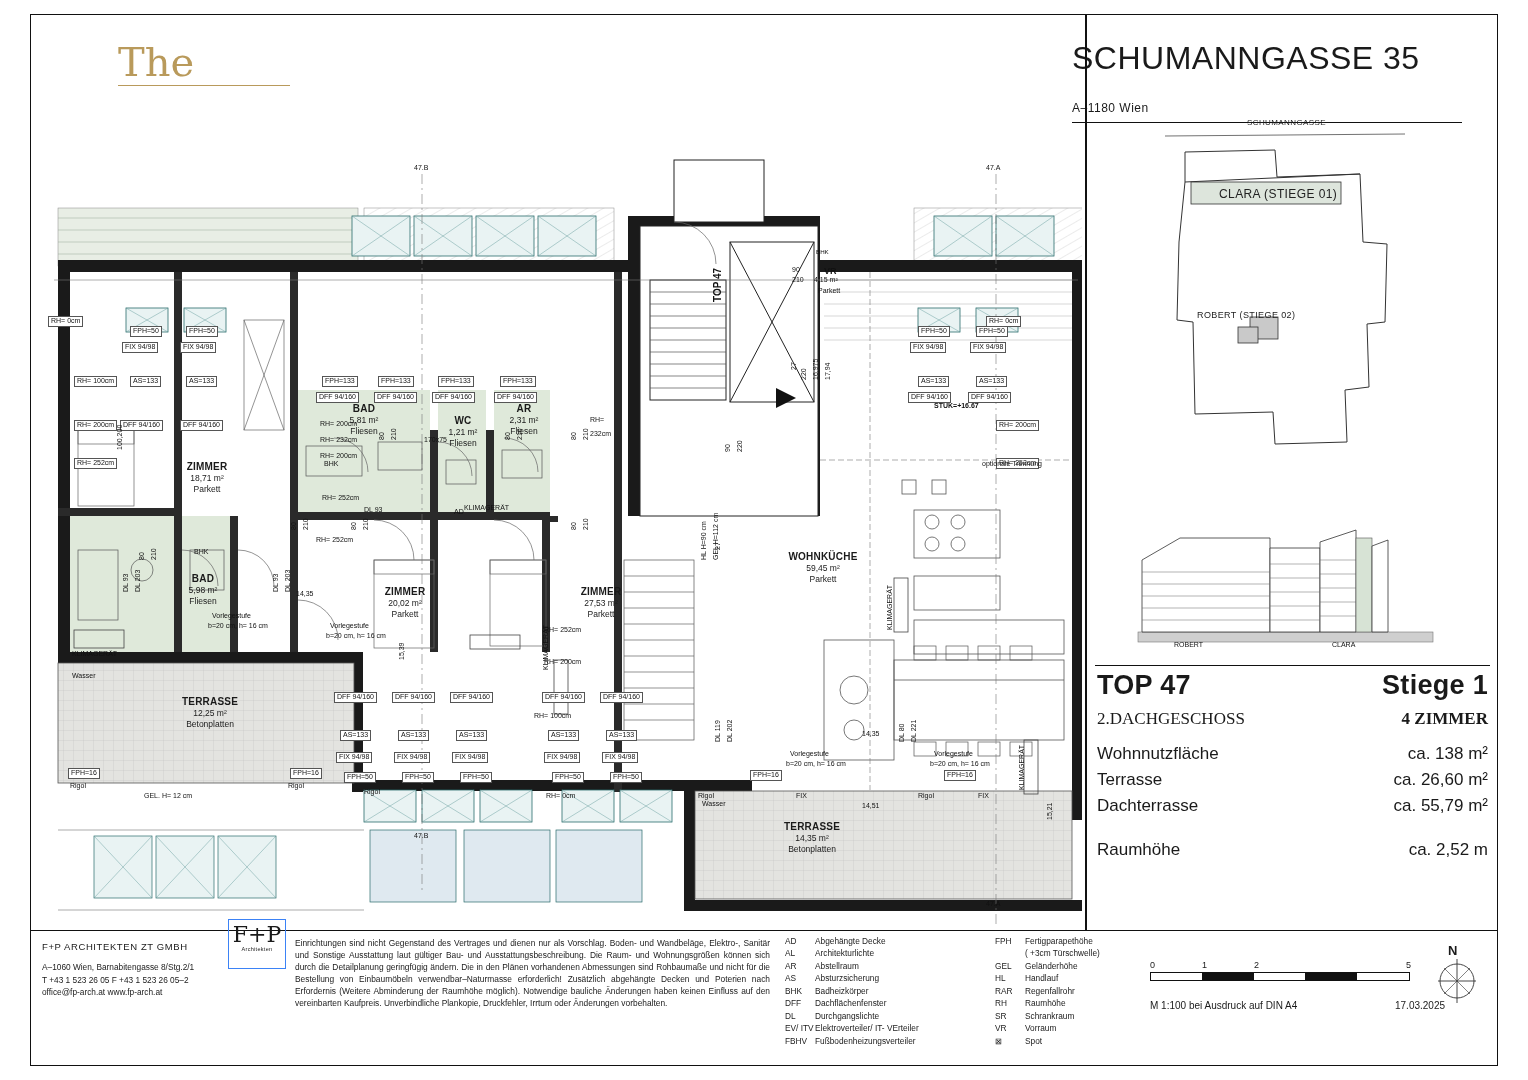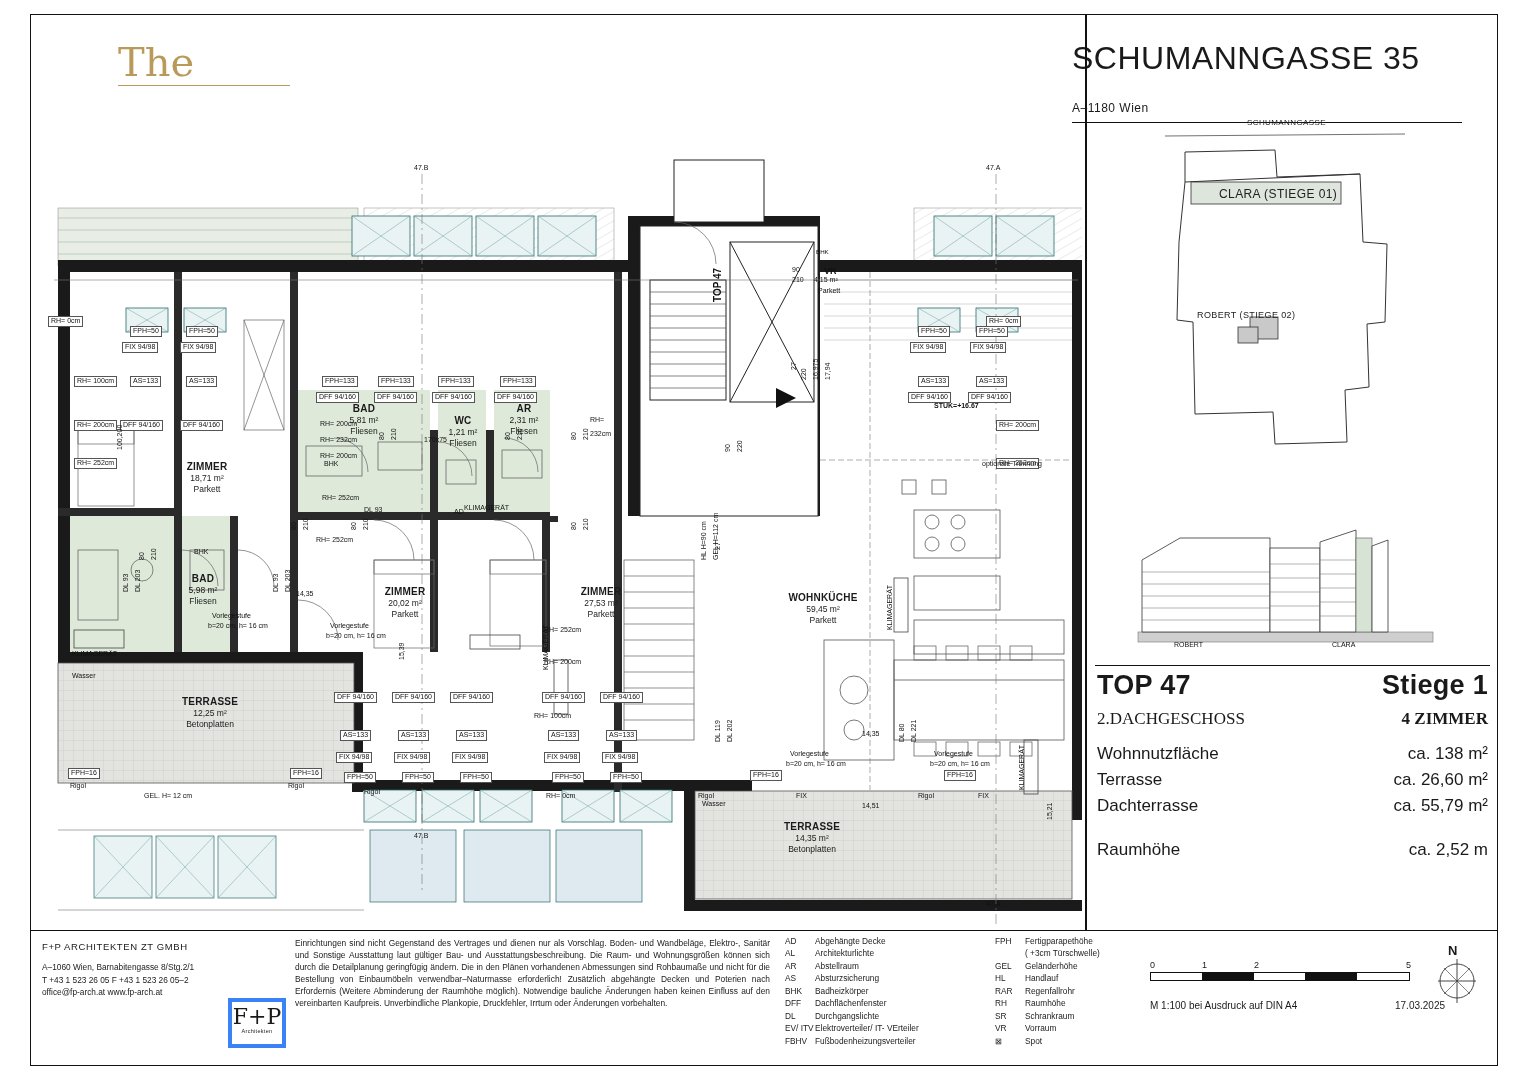--- a/index.html
+++ b/index.html
@@ -56,21 +56,21 @@
   .scalebar i.on { background:#111; }
   .scaletxt { position:absolute; left:1150px; top:1000px; font-size:10px; }
   .datetxt { position:absolute; left:1395px; top:1000px; font-size:10px; }
 
   .compass { position:absolute; left:1430px; top:945px; width:54px; height:58px; }
   .compass .n { position:absolute; left:18px; top:-2px; font-size:13px; font-weight:bold; }
 
   
   .fp { position:absolute; left:42px; top:940px; width:230px; font-size:8.3px; line-height:1.55; }
   .fp .fp-title { font-size:9.5px; letter-spacing:0.6px; margin-bottom:6px; }
-  .fp-logo { position:absolute; left:228px; top:998px; width:58px; height:50px; border:4px solid #3b82f6; text-align:center; }
+  .fp-logo { position:absolute; left:228px; top:919px; width:58px; height:50px; border:1px solid #3b82f6; text-align:center; }
   .fp-logo .big { font-family:"DejaVu Serif", serif; font-size:22px; margin-top:4px; line-height:1; }
   .fp-logo .small { font-size:5.5px; letter-spacing:0.3px; }
 
   .disc { position:absolute; left:295px; top:938px; width:475px; font-size:8.4px; line-height:1.42; text-align:justify; }
 
   .abbr { position:absolute; left:785px; top:935px; width:290px; font-size:8.3px; line-height:1.5; }
   .abbr-col { display:flex; }
   .abbr-col .k { width:30px; flex:none; }
   .abbr2 { position:absolute; left:995px; top:935px; width:110px; font-size:8.3px; line-height:1.5; }
 
@@ -642,21 +642,21 @@
       <div class="a">20,02 m²</div>
       <div class="f">Parkett</div>
     </div>
 
     <div class="rm" style="left:526px; top:455px; width:82px;">
       <div class="n">ZIMMER</div>
       <div class="a">27,53 m²</div>
       <div class="f">Parkett</div>
     </div>
 
-    <div class="rm" style="left:734px; top:420px; width:110px;margin-top:41px;">
+    <div class="rm" style="left:734px; top:420px; width:110px;">
       <div class="n">WOHNKÜCHE</div>
       <div class="a">59,45 m²</div>
       <div class="f">Parkett</div>
     </div>
 
     <div class="rm" style="left:128px; top:565px; width:96px;">
       <div class="n">TERRASSE</div>
       <div class="a">12,25 m²</div>
       <div class="f">Betonplatten</div>
     </div>

